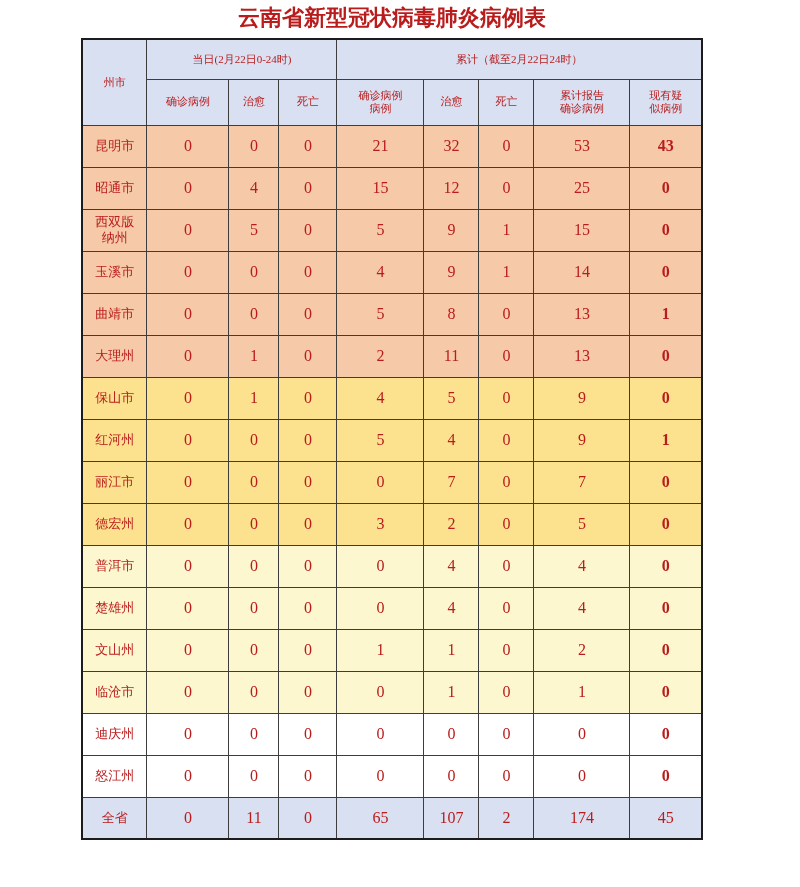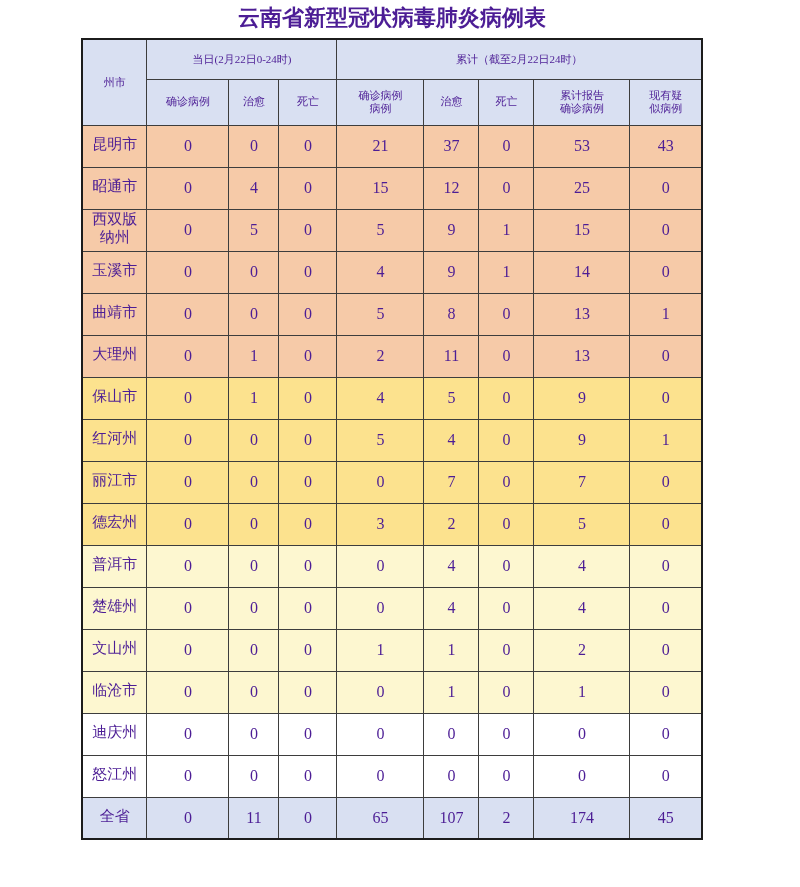--- a/index.html
+++ b/index.html
@@ -1,18 +1,18 @@
 <!DOCTYPE html>
 <html><head>
 <meta charset="utf-8">
 <style>
   html,body{margin:0;padding:0;background:#ffffff;}
   .page{
     width:784px;height:887px;background:#ffffff;overflow:hidden;
-    font-family:"Liberation Serif","DejaVu Serif",serif;color:#4c1d95;
+    font-family:"Liberation Serif","DejaVu Serif",serif;color:#b91c1c;
     box-sizing:border-box;
   }
   .title{
     padding-top:5px;
     text-align:center;
     font-size:22px;
     font-weight:bold;
     line-height:26px;
   }
   table.cases{
@@ -32,23 +32,23 @@
     overflow:hidden;
   }
   thead th{
     background:#d9e0f2;
     font-weight:normal;
     font-size:11px;
   }
   tr.head-groups{height:40px;}
   tr.head-cols{height:46px;}
   tbody tr{height:42px;}
-  td.region-cell{font-size:15px;font-family:Liberation Mono, monospace;}
+  td.region-cell{font-size:13px;}
   td.value-cell{font-size:16px;}
-  td.suspect-bold{font-weight:normal;}
+  td.suspect-bold{font-weight:bold;}
   tr.band-peach{background:#f6caa8;}
   tr.band-yellow{background:#fce28e;}
   tr.band-cream{background:#fdf7d0;}
   tr.band-white{background:#ffffff;}
   tr.band-total{background:#d9e0f2;}
 </style>
 </head>
 <body>
 
 <div class="page">
@@ -86,21 +86,21 @@
 似病例</th>
         </tr>
     </thead>
     <tbody id="table-body">
         <tr class="band-peach">
           <td class="region-cell">昆明市</td>
           <td class="value-cell">0</td>
           <td class="value-cell">0</td>
           <td class="value-cell">0</td>
           <td class="value-cell">21</td>
-          <td class="value-cell">37</td>
+          <td class="value-cell">32</td>
           <td class="value-cell">0</td>
           <td class="value-cell">53</td>
           <td class="value-cell suspect-bold">43</td>
         </tr>
         <tr class="band-peach">
           <td class="region-cell">昭通市</td>
           <td class="value-cell">0</td>
           <td class="value-cell">4</td>
           <td class="value-cell">0</td>
           <td class="value-cell">15</td>

